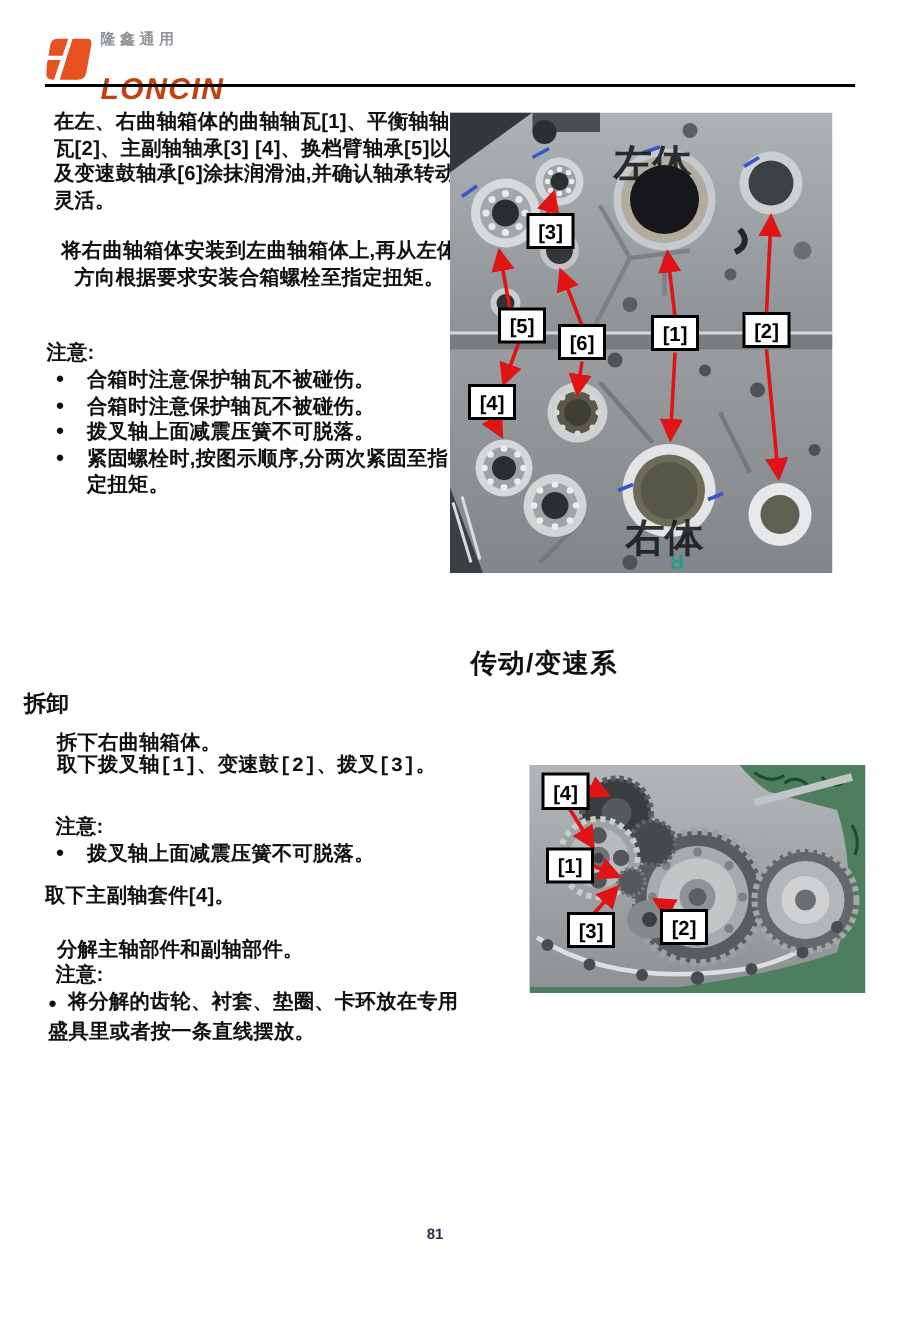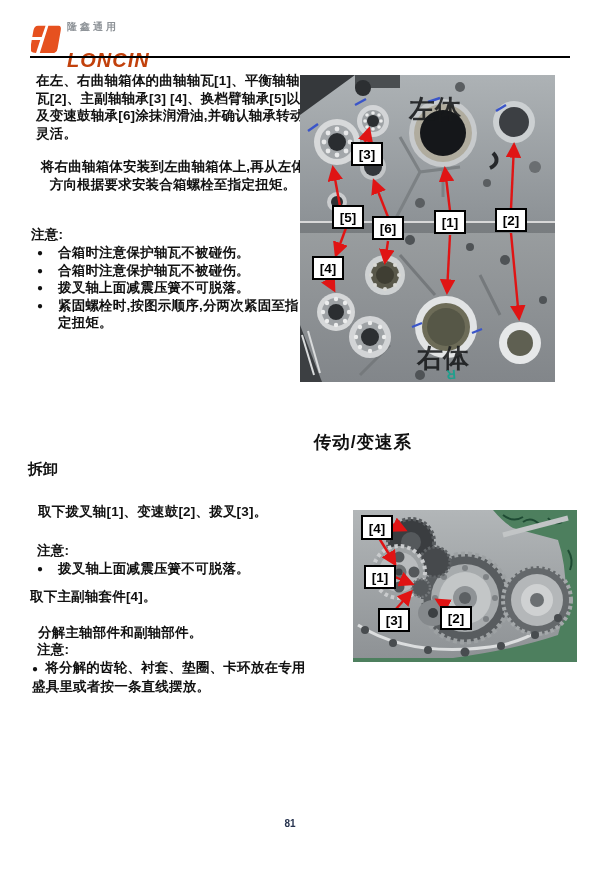--- a/index.html
+++ b/index.html
@@ -253,22 +253,23 @@
           <text class="callout-text" x="211" y="150" text-anchor="middle">[2]</text>
         </g>
       <g>
           <rect x="13" y="182" width="30" height="22" fill="#fff" stroke="#000" stroke-width="2"></rect>
           <text class="callout-text" x="28" y="198" text-anchor="middle">[4]</text>
         </g>
     </g>
   </svg>
 
   <div class="abs sec-title" style="left:0;top:430px;width:412px;">传动/变速系</div>
-  <div class="abs h2" style="left:28px;top:460px;">拆卸</div>
-  <div class="abs bt" style="left:38px;top:503px;width:280px;">取下拨叉轴[1]、变速鼓[2]、拨叉[3]。</div>
+  <div class="abs h2" style="left:16px;top:460px;">拆卸</div>
+  <div class="abs bt" style="left:38px;top:486px;width:280px;">拆下右曲轴箱体。</div>
+  <div class="abs bt" style="left:38px;top:503px;width:280px;font-family:Liberation Mono, monospace;">取下拨叉轴[1]、变速鼓[2]、拨叉[3]。</div>
   <div class="abs bt bold" style="left:37px;top:542px;">注意:</div>
   <ul class="notes abs bt" style="left:37px;top:560px;width:276px;">
     <li>
         <span class="blt">●</span>
         <span class="ntx">拨叉轴上面减震压簧不可脱落。</span>
       </li>
   </ul>
   <div class="abs bt" style="left:30px;top:588px;width:280px;">取下主副轴套件[4]。</div>
   <div class="abs bt" style="left:38px;top:624px;width:280px;">分解主轴部件和副轴部件。</div>
   <div class="abs bt bold" style="left:37px;top:641px;">注意:</div>

